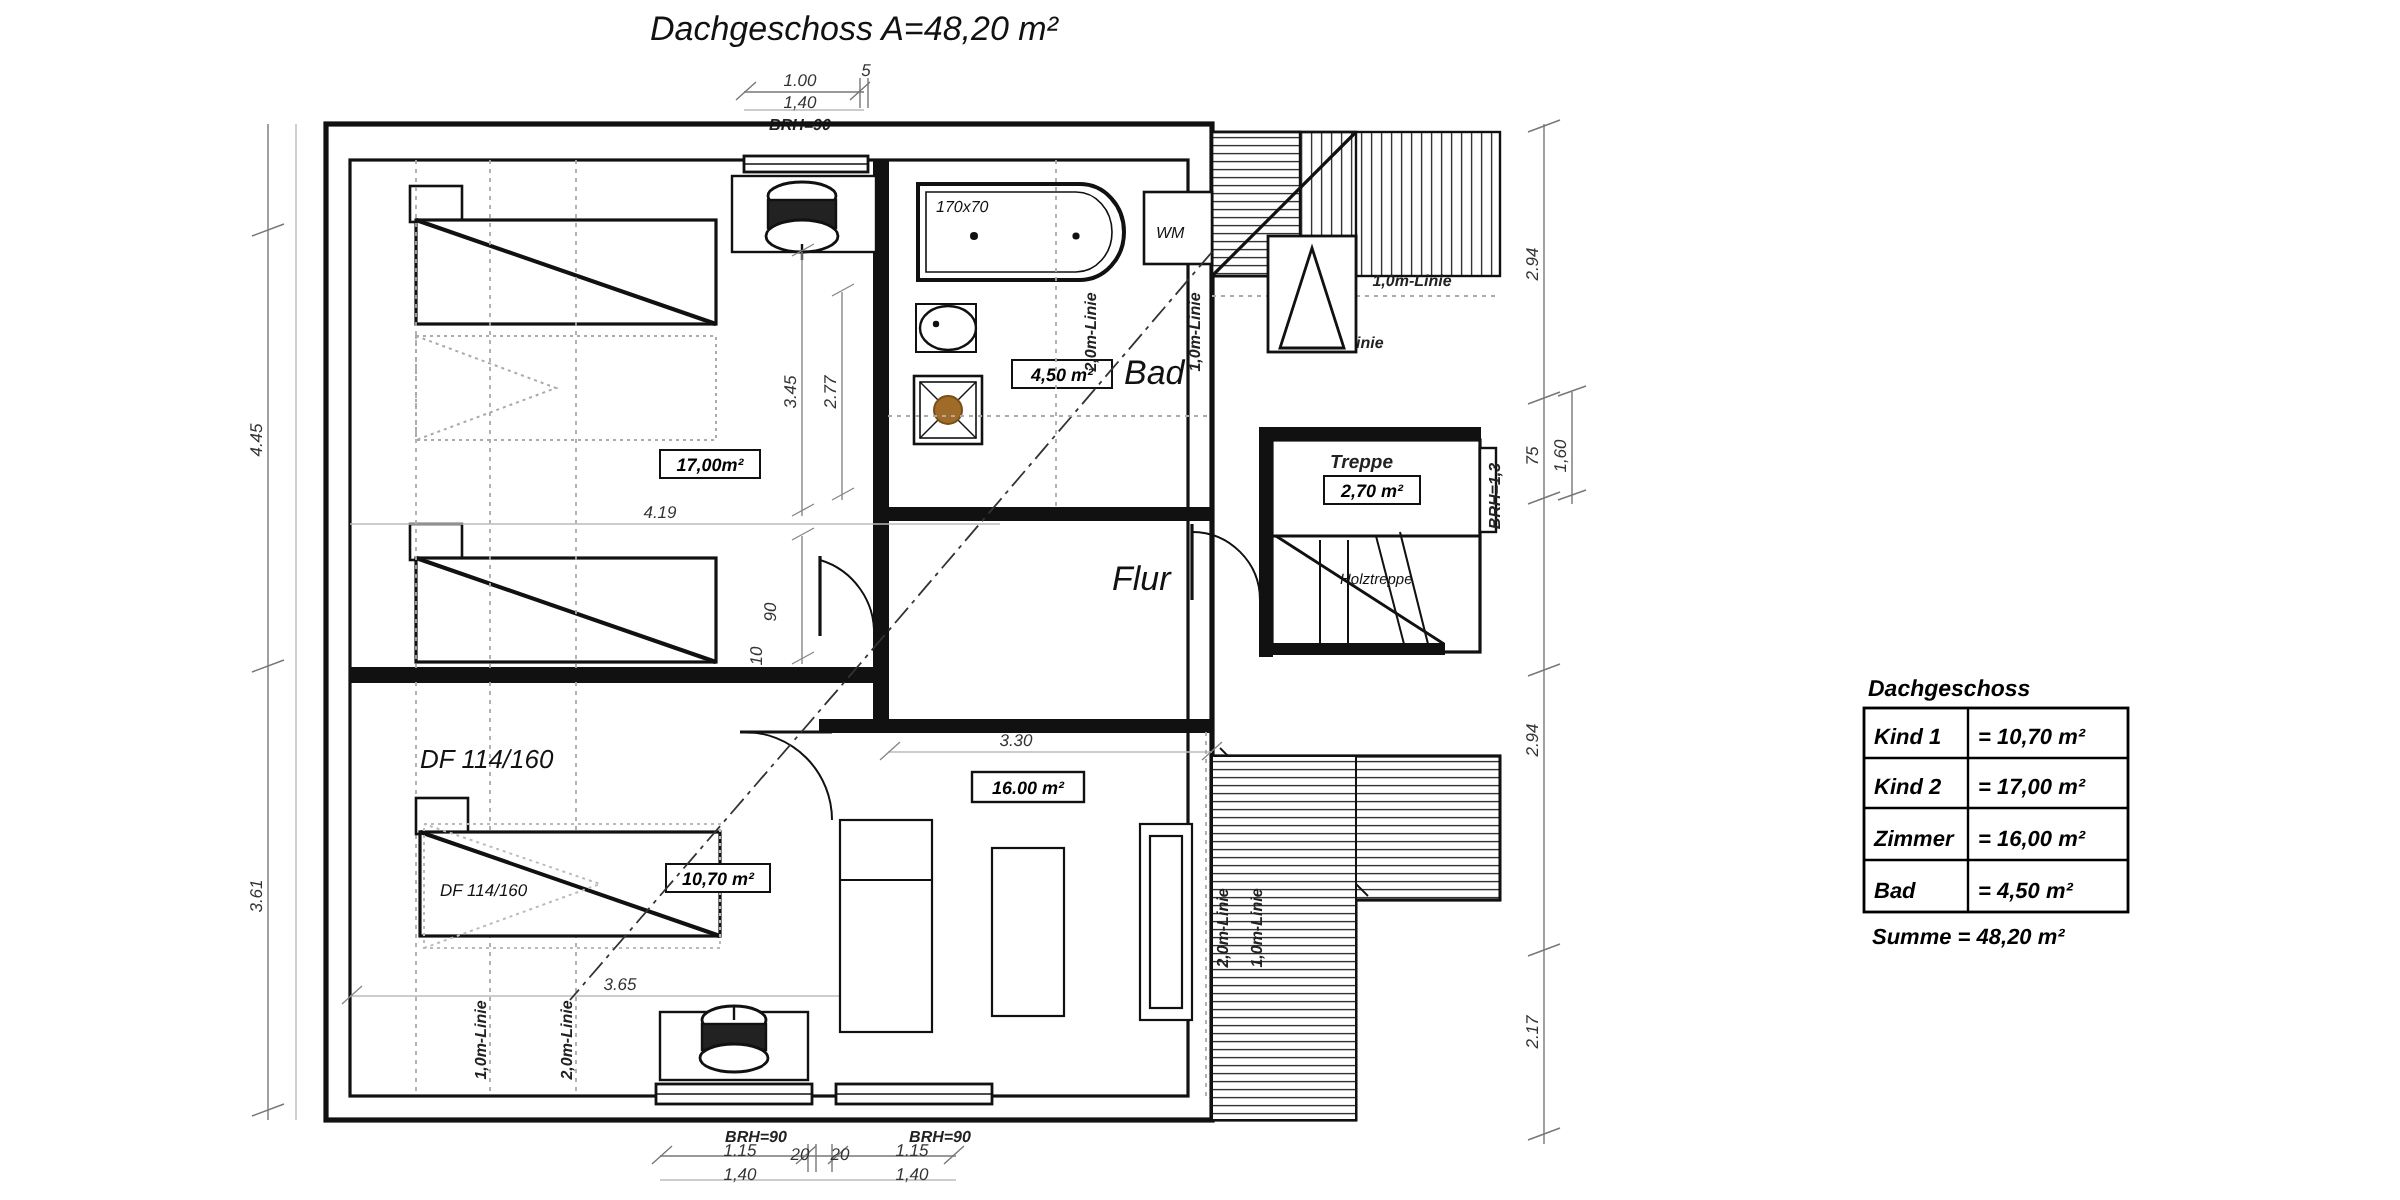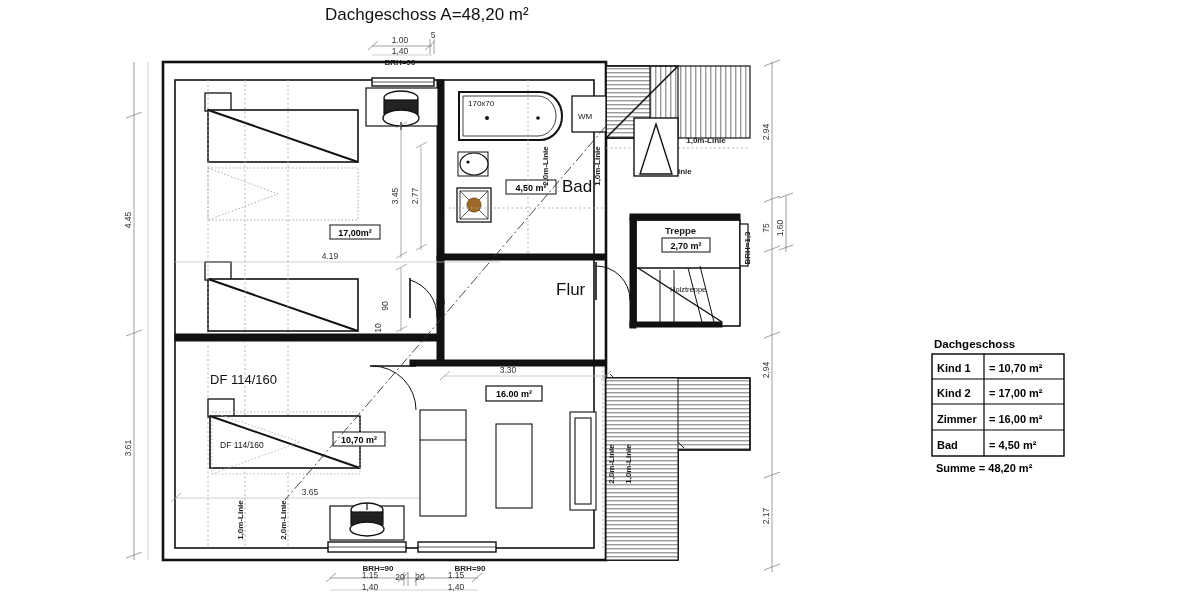--- a/index.html
+++ b/index.html
@@ -1,18 +1,18 @@
 <!DOCTYPE html>
 <html><head>
 <meta charset="utf-8">
 <style>
   html,body{margin:0;padding:0;background:#ffffff;}
   body{width:1200px;height:600px;overflow:hidden;
        font-family:"Liberation Sans",sans-serif;color:#000;}
-  #stage{position:relative;width:1180px;height:600px;}
+  #stage{position:relative;width:1180px;height:600px;font-style:italic;}
   svg{display:block;}
   .ttl{font-size:17px;fill:#111;}
   .lbl{font-size:8px;fill:#222;font-weight:bold;}
   .dim{font-size:8.5px;fill:#333;}
   .room{font-size:17px;fill:#111;}
   .area{font-size:9px;fill:#000;font-weight:bold;}
   .small{font-size:8px;fill:#111;}
   .leg{font-size:11px;fill:#000;font-weight:bold;}
   .leghd{font-size:11.5px;fill:#000;font-weight:bold;}
 </style>

